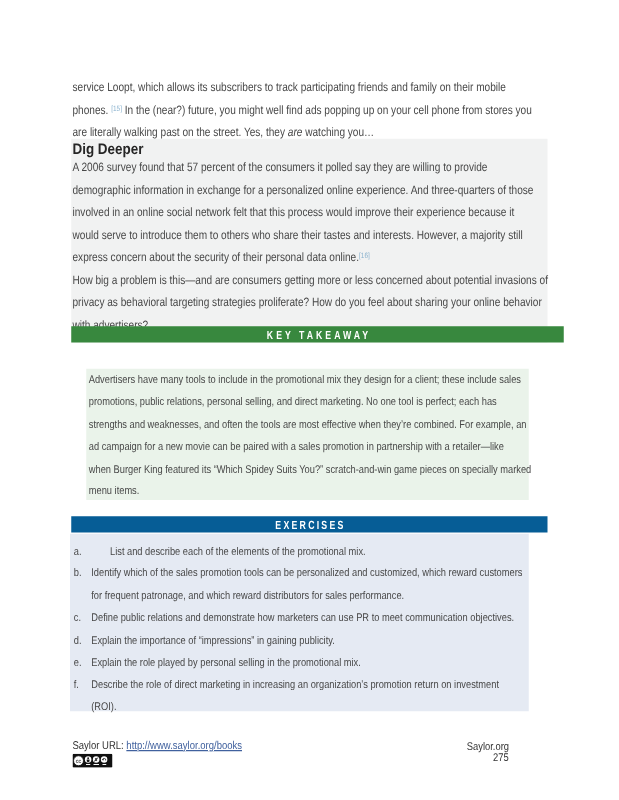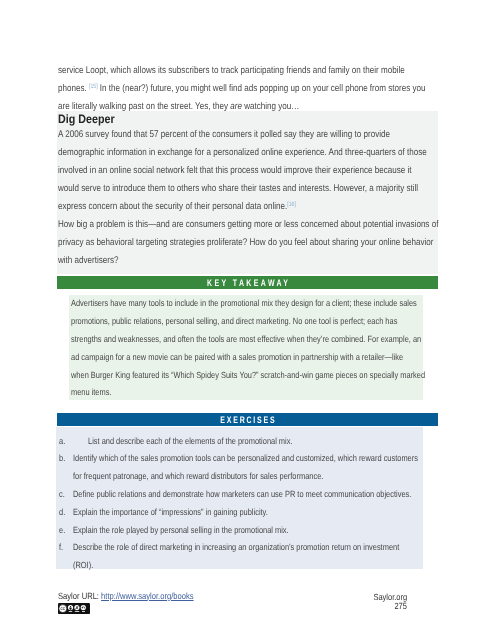--- a/index.html
+++ b/index.html
@@ -18,21 +18,21 @@
 
   
   .panel { position: absolute; }
   .panel-gray  { left: 57.3px; top: 111px;  width: 380.6px; height: 163px; background: #f1f2f2; }
   .panel-green { left: 69.1px; top: 295.2px;  width: 354px; height: 104.6px; background: #eaf3ea; }
   .panel-blue  { left: 56.3px; top: 427.3px;  width: 367px; height: 141.3px; background: #e5eaf3; }
 
   .bar {
     position: absolute; left: 57px; width: 381px; height: 13px;
   }
-  .bar-green { background: #38883e; top: 276px; }
+  .bar-green { background: #38883e; top: 261px; padding-left: 13px; }
   .bar-blue  { background: #065d96; top: 413px; }
   .bar-label {
     position: absolute; left: 0; right: 0; top: 0;
     text-align: center; color: #ffffff; font-weight: bold;
     white-space: pre;
   }
 
   
   .tl {
     position: absolute; white-space: pre; color: #484848;

